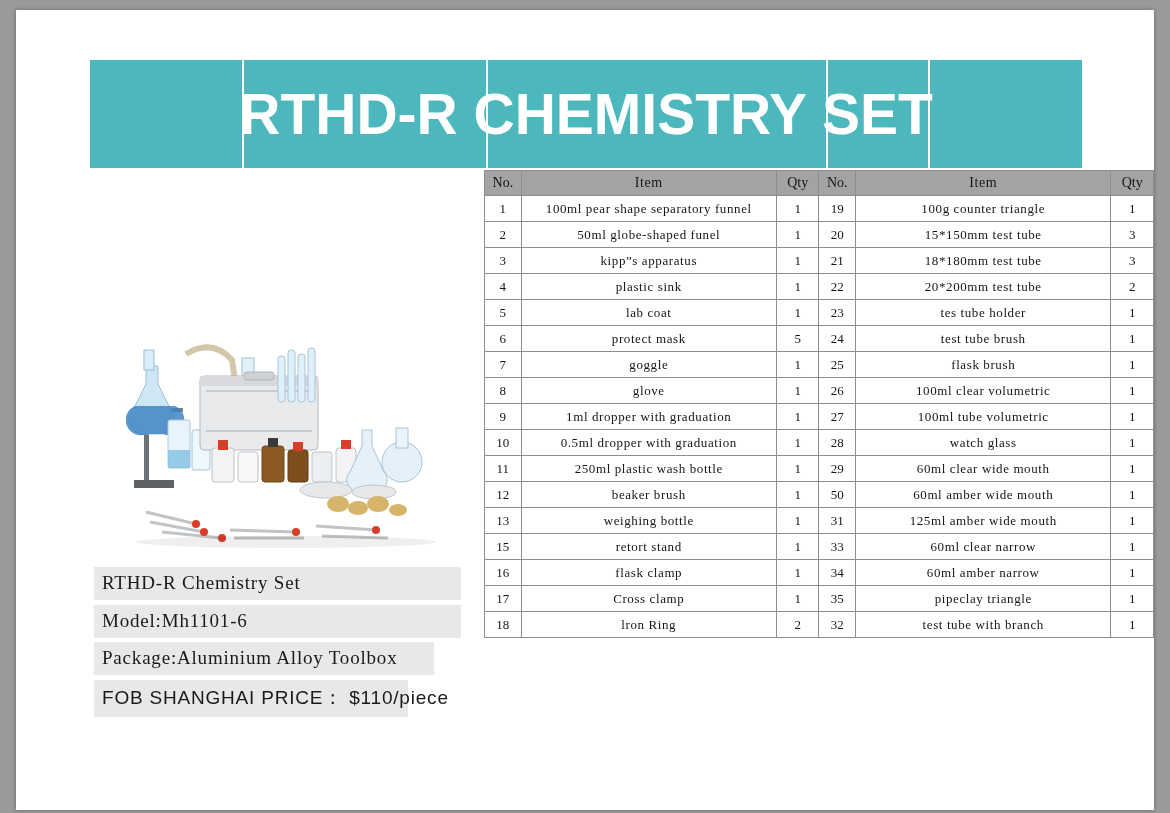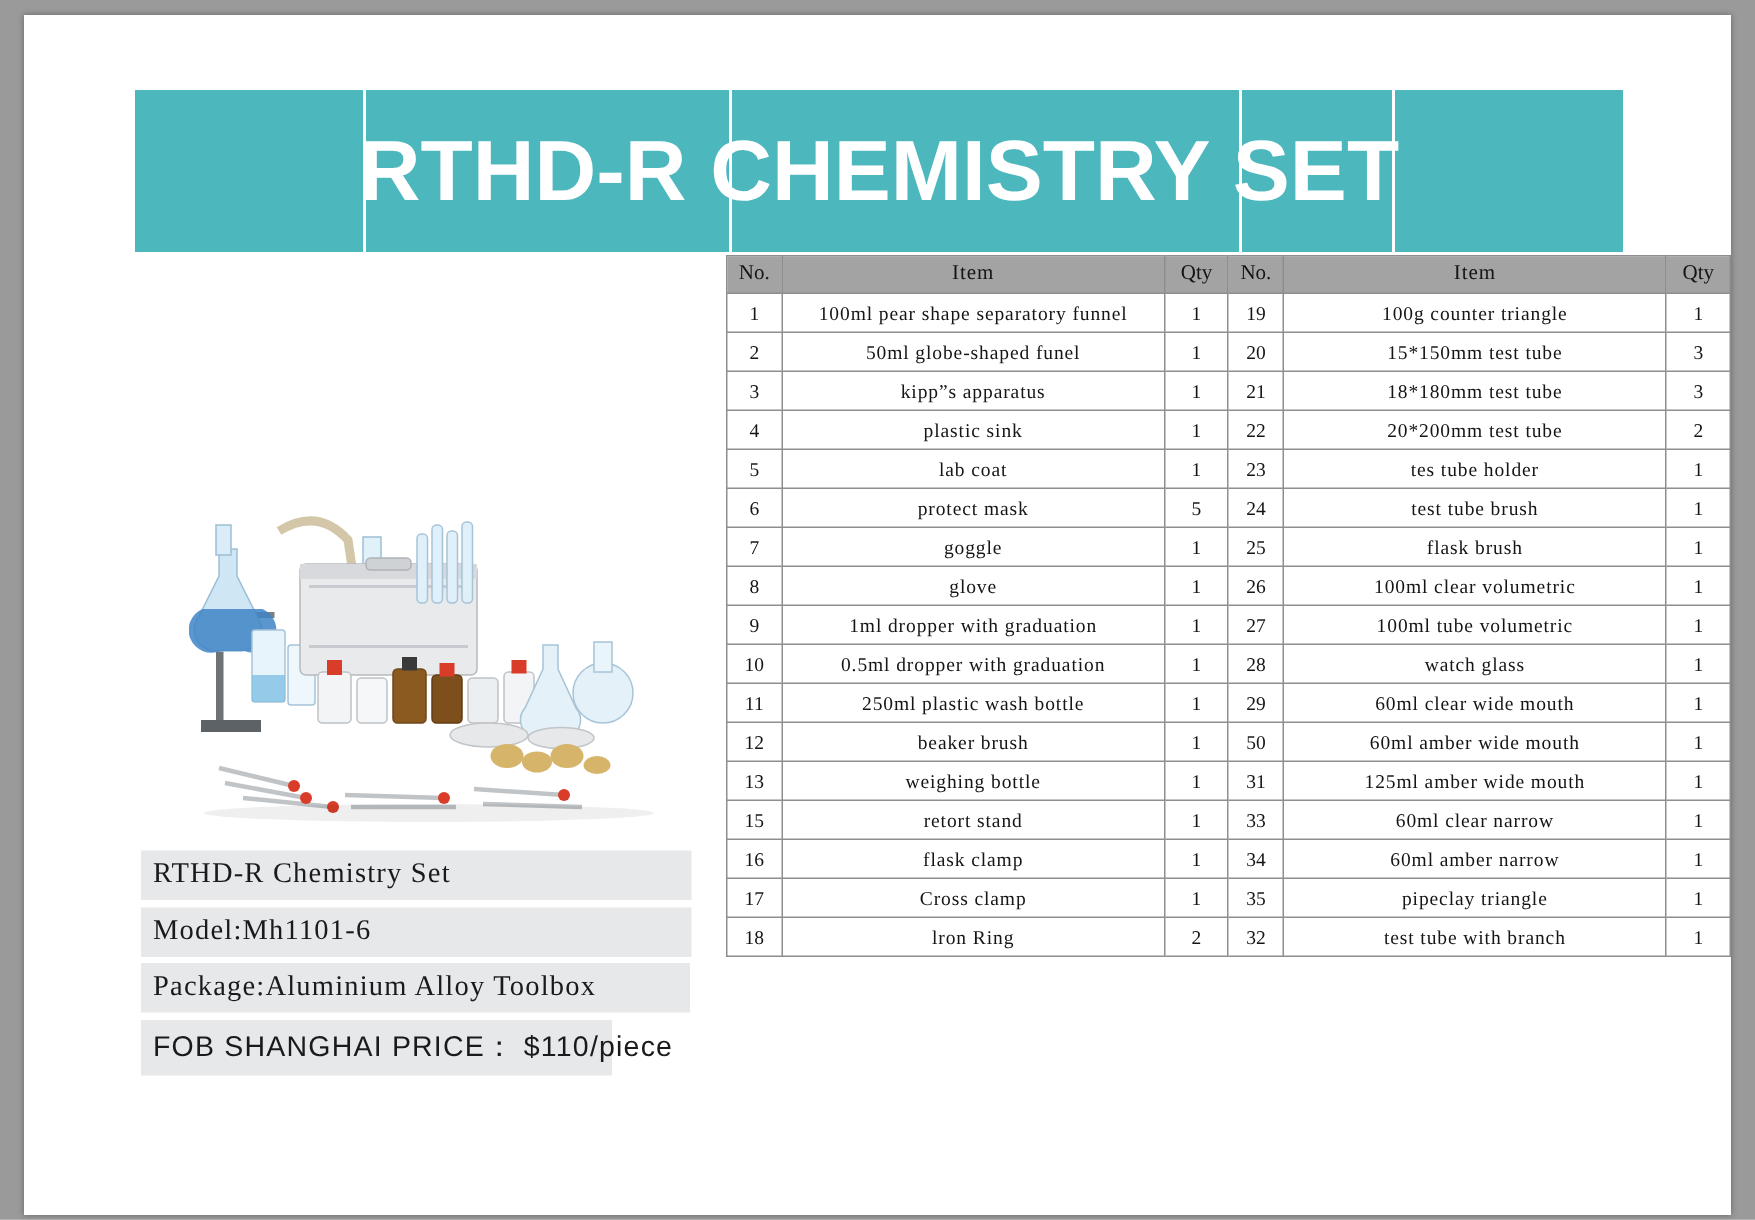--- a/index.html
+++ b/index.html
@@ -70,21 +70,21 @@
     color: #1a1a1a;
     font-family: "Liberation Serif", serif;
     font-size: 19px;
     letter-spacing: 0.8px;
     padding: 5px 8px 6px 8px;
     box-sizing: border-box;
     white-space: nowrap;
   }
   #info-1 { top: 557px; width: 367px; }
   #info-2 { top: 595px; width: 367px; }
-  #info-3 { top: 632px; width: 366px; }
+  #info-3 { top: 632px; width: 340px; }
   #info-4 { top: 670px; width: 314px; font-family: "Liberation Sans", sans-serif; font-size: 19px; }
 
   
   #parts-table {
     position: absolute;
     left: 468px;
     top: 160px;
     border-collapse: collapse;
     font-family: "Liberation Serif", serif;
     color: #151515;

